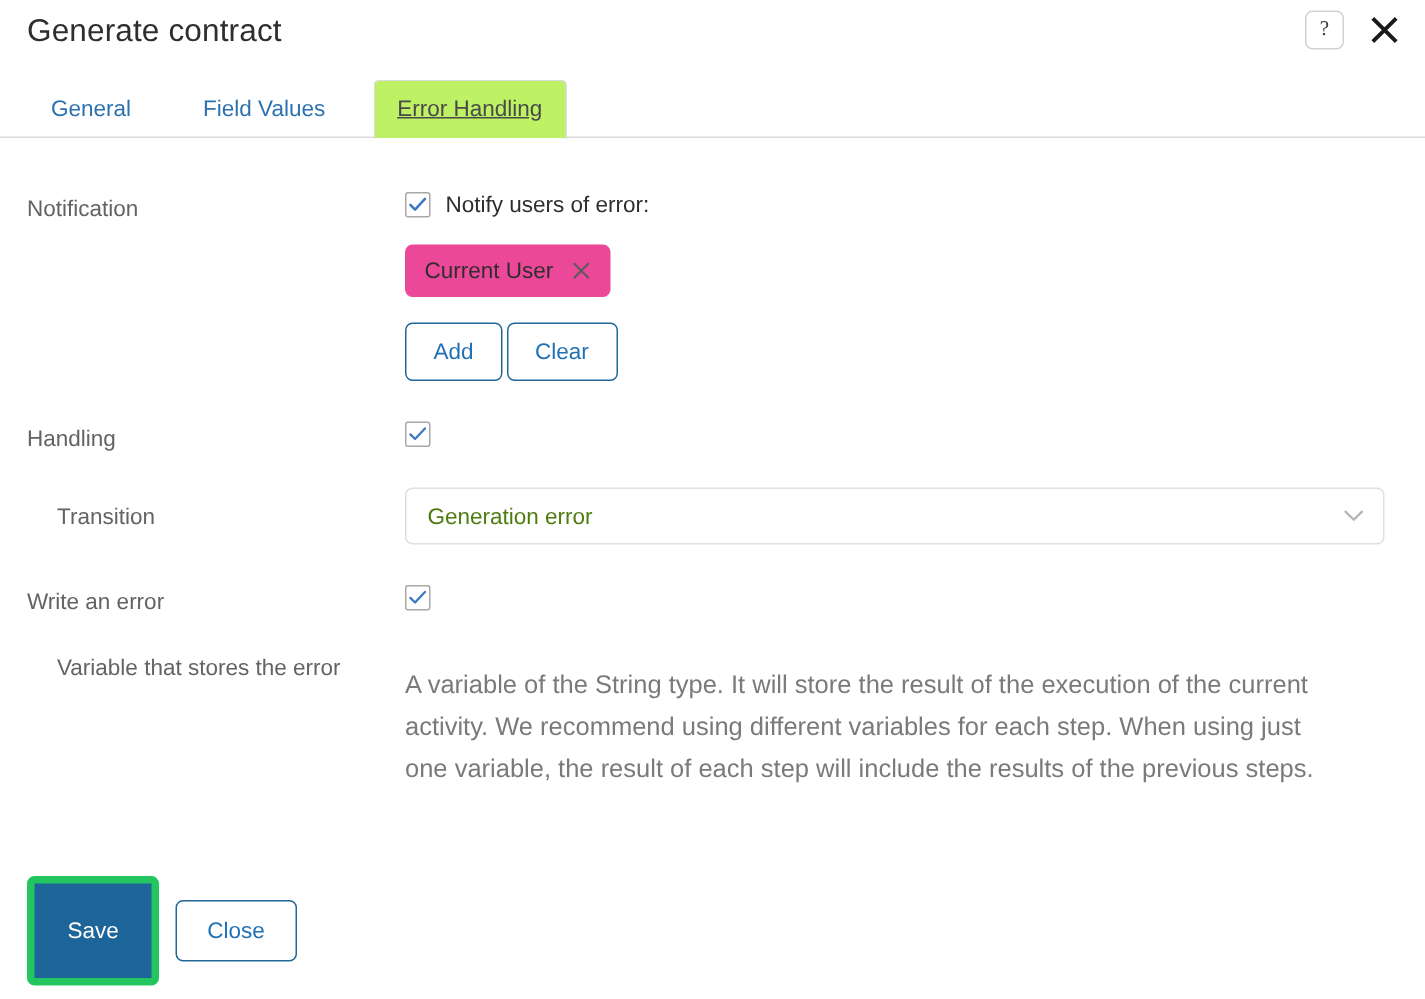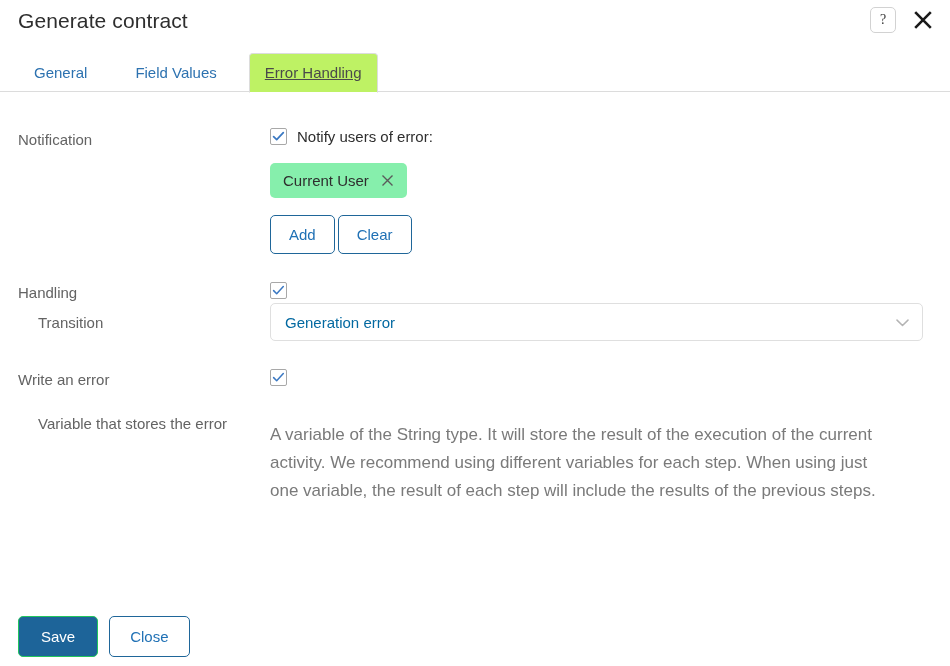--- a/index.html
+++ b/index.html
@@ -163,21 +163,21 @@
   .checkbox-caption {
     font-size: 15px;
     color: #2e2e2e;
   }
 
   
   .chip {
     display: inline-flex;
     align-items: center;
     gap: 12px;
-    background: #86efac;
+    background: #ec4899;
     border-radius: 5px;
     padding: 9px 12px 9px 13px;
     font-size: 15px;
     color: #2e2e2e;
     cursor: default;
   }
   .chip-remove {
     cursor: pointer;
     display: inline-flex;
     align-items: center;
@@ -196,41 +196,41 @@
     white-space: nowrap;
   }
   .btn-outline {
     background: #ffffff;
     border: 1px solid #1f6699;
     color: #2071b5;
     padding: 11px 18px;
   }
   .btn-primary {
     background: #1d6499;
-    border: 1px solid #22c55e;
+    border: 5px solid #22c55e;
     color: #ffffff;
-    padding: 12px 22px;
+    padding: 24px 22px;
   }
   .btn-row {
     display: flex;
     gap: 3px;
   }
 
   
   .select {
     position: relative;
     height: 38px;
     border: 1px solid #dfdfdf;
     border-radius: 5px;
     background: #ffffff;
     display: flex;
     align-items: center;
     padding: 0 34px 0 14px;
     font-size: 15px;
-    color: #0369a1;
+    color: #4d7c0f;
     cursor: pointer;
   }
   .select .chev {
     position: absolute;
     right: 13px;
     top: 50%;
     transform: translateY(-50%);
     display: block;
   }
   .select-transition { width: 653px; }
@@ -323,21 +323,21 @@
     <div class="row-label">Handling</div>
     <div class="row-control">
       <span class="checkbox">
         <svg width="13" height="13" viewBox="0 0 13 13">
           <path d="M1.6 6.6 L4.7 9.7 L11.3 2.6" stroke="#3a78c2" stroke-width="1.5" fill="none" stroke-linecap="round" stroke-linejoin="round"></path>
         </svg>
       </span>
     </div>
   </div>
 
-  <div class="row" style="align-items:center;">
+  <div class="row" style="margin-top:22px; align-items:center;">
     <div class="row-label indent">Transition</div>
     <div class="row-control">
       <div class="select select-transition">
         <span>Generation error</span>
         <span class="chev">
           <svg width="13" height="9" viewBox="0 0 13 9">
             <path d="M1 1.6 L6.5 7 L12 1.6" stroke="#b4b4b4" stroke-width="1.5" fill="none" stroke-linecap="round" stroke-linejoin="round"></path>
           </svg>
         </span>
       </div>

